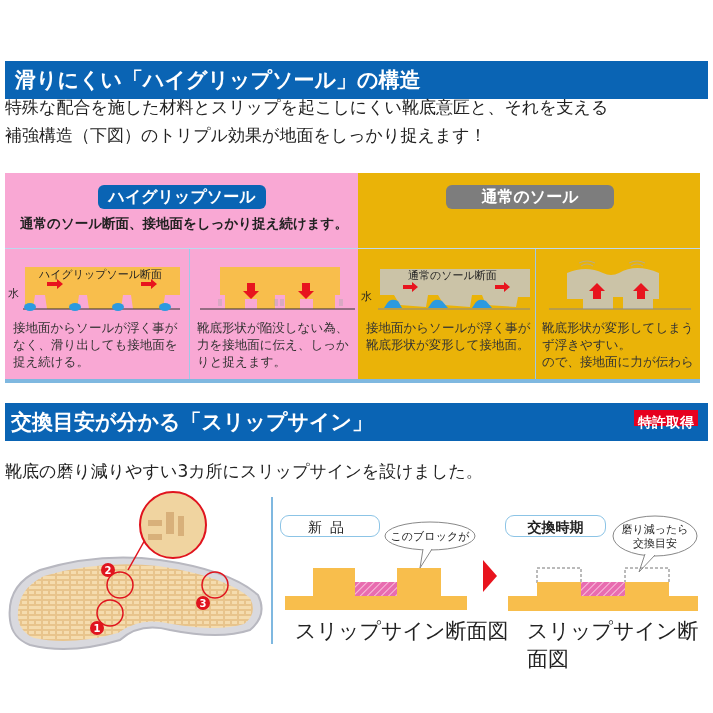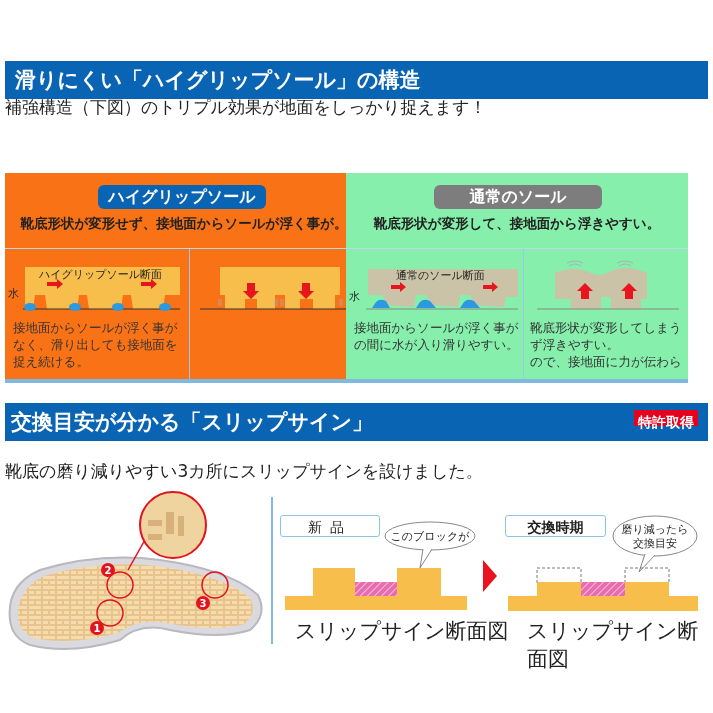--- a/index.html
+++ b/index.html
@@ -20,22 +20,22 @@
   }
 
   .intro {
     position: absolute; left: 5px; font-size: 17px; color: #222; line-height: 28px;
   }
   #intro1 { top: 93px; }
   #intro2 { top: 457px; }
 
   
   .panel { position: absolute; top: 173px; height: 210px; }
-  #panel-left { left: 5px; width: 358px; background: #f97316; }
-  #panel-right { left: 346px; width: 342px; background: #86efac; }
+  #panel-left { left: 5px; width: 358px; background: #f9a8d4; }
+  #panel-right { left: 358px; width: 342px; background: #eab308; }
   .panel-bottom-line { position: absolute; left: 0; right: 0; bottom: 0; height: 4px; background: #7fb8e0; }
 
   .pill {
     position: absolute; top: 12px; height: 24px; line-height: 24px;
     border-radius: 6px; color: #fff; font-weight: bold; font-size: 16px; text-align: center;
   }
   #pill-high { left: 93px; width: 168px; background: #0a64b4; }
   #pill-normal { left: 88px; width: 168px; background: #7d7d7d; }
 
   .subhead {
@@ -49,42 +49,43 @@
   .desc { position: absolute; top: 146px; font-size: 12.5px; line-height: 17px; color: #333; }
 
   svg { position: absolute; overflow: visible; }
 
   
   #sole-illus { position: absolute; left: 0; top: 490px; width: 272px; height: 170px; }
   #v-divider { position: absolute; left: 271px; top: 497px; width: 2px; height: 147px; background: #7fb8e0; }
 
   .tag {
     position: absolute; height: 22px; line-height: 22px; text-align: center;
-    border: 1.5px solid #8cc4e6; border-radius: 3px; background: #fff; font-size: 14px; color: #222;
+    border: 1.5px solid #8cc4e6; border-radius: 9px; background: #fff; font-size: 14px; color: #222;
   }
   #tag-new { left: 280px; top: 515px; width: 100px; letter-spacing: 8px; }
   #tag-exchange { left: 505px; top: 515px; width: 101px; font-weight: bold; }
 
   .caption { position: absolute; top: 617px; font-size: 21px; color: #222; }
   #caption-new { left: 295px; }
   #caption-exchange { left: 527px; }
 </style>
 </head>
 <body>
 
 <div id="hdr1" class="hdr-bar">
   <span>滑りにくい「ハイグリップソール」の構造</span>
 </div>
 <div id="intro1" class="intro">
+  <div>特殊な配合を施した材料とスリップを起こしにくい靴底意匠と、それを支える</div>
   <div>補強構造（下図）のトリプル効果が地面をしっかり捉えます！</div>
 </div>
 
 <div id="panel-left" class="panel">
   <div id="pill-high" class="pill">ハイグリップソール</div>
-  <div class="subhead">靴底形状が変形せず、接地面からソールが浮く事が。</div>
+  <div class="subhead">通常のソール断面、接地面をしっかり捉え続けます。</div>
   <div class="subpanel-topline"></div>
   <div class="subpanel-divider" style="left:184px;"></div>
 
   <svg style="left:0;top:88px;" width="184" height="52">
     <path d="M20 6 H175 V34 L160 34 L158 48 L128 48 L126 34 L118 34 L116 48 L84 48 L82 34 L74 34 L72 48 L42 48 L40 34 L30 34 L28 48 L20 48 Z" fill="#f8be4c"></path>
     <line x1="18" y1="48" x2="175" y2="48" stroke="#333" stroke-width="1"></line>
     <ellipse cx="25" cy="46" rx="6" ry="4" fill="#2c9ae0"></ellipse>
     <ellipse cx="70" cy="46" rx="6" ry="4" fill="#2c9ae0"></ellipse>
     <ellipse cx="113" cy="46" rx="6" ry="4" fill="#2c9ae0"></ellipse>
     <ellipse cx="160" cy="46" rx="6" ry="4" fill="#2c9ae0"></ellipse>
@@ -109,26 +110,30 @@
       <line x1="145" y1="38" x2="145" y2="45"></line>
         <line x1="147" y1="38" x2="147" y2="45"></line>
     </g>
   </svg>
 
   <div class="desc" style="left:8px;">
     <div>接地面からソールが浮く事が</div>
     <div>なく、滑り出しても接地面を</div>
     <div>捉え続ける。</div>
   </div>
+  <div class="desc" style="left:192px;">
+    <div>靴底形状が陥没しない為、</div>
+    <div>力を接地面に伝え、しっか</div>
+    <div>りと捉えます。</div>
+  </div>
   <div class="panel-bottom-line"></div>
 </div>
 
 <div id="panel-right" class="panel">
   <div id="pill-normal" class="pill">通常のソール</div>
-  <div class="subhead">靴底形状が変形して、接地面から浮きやすい。</div>
   <div class="subpanel-topline"></div>
   <div class="subpanel-divider" style="left:177px;"></div>
 
   <svg style="left:0;top:88px;" width="177" height="52">
     <path d="M22 8 H172 V36 L160 36 L158 46 L128 44 L124 34 L114 34 L112 46 L86 44 L80 34 L70 34 L68 46 L42 44 L36 34 L22 34 Z" fill="#cbc3a7"></path>
     <line x1="20" y1="48" x2="172" y2="48" stroke="#888" stroke-width="1.2"></line>
     <path d="M28 44 Q32 36 40 40 L44 47 L26 47 Z" fill="#2c9ae0"></path>
     <path d="M72 44 Q76 36 84 40 L90 47 L70 47 Z" fill="#2c9ae0"></path>
     <path d="M116 44 Q120 36 128 40 L134 47 L114 47 Z" fill="#2c9ae0"></path>
     <polygon points="45,24 54,24 54,21 60,26 54,31 54,28 45,28" fill="#e8141e"></polygon>
@@ -145,21 +150,21 @@
     <g stroke="#aaa" stroke-width="0.8" fill="none">
       <path d="M38 10 Q46 6 54 10"></path>
         <path d="M40 13 Q46 9 52 13"></path>
       <path d="M88 10 Q96 6 104 10"></path>
         <path d="M90 13 Q96 9 102 13"></path>
     </g>
   </svg>
 
   <div class="desc" style="left:8px;">
     <div>接地面からソールが浮く事が</div>
-    <div>の間に水が入り滑りやすい。</div>
+    <div>靴底形状が変形して接地面。</div>
   </div>
   <div class="desc" style="left:184px;">
     <div>靴底形状が変形してしまう</div>
     <div>ず浮きやすい。</div>
     <div>ので、接地面に力が伝わら</div>
   </div>
   <div class="panel-bottom-line"></div>
 </div>
 
 <div id="hdr2" class="hdr-bar">

